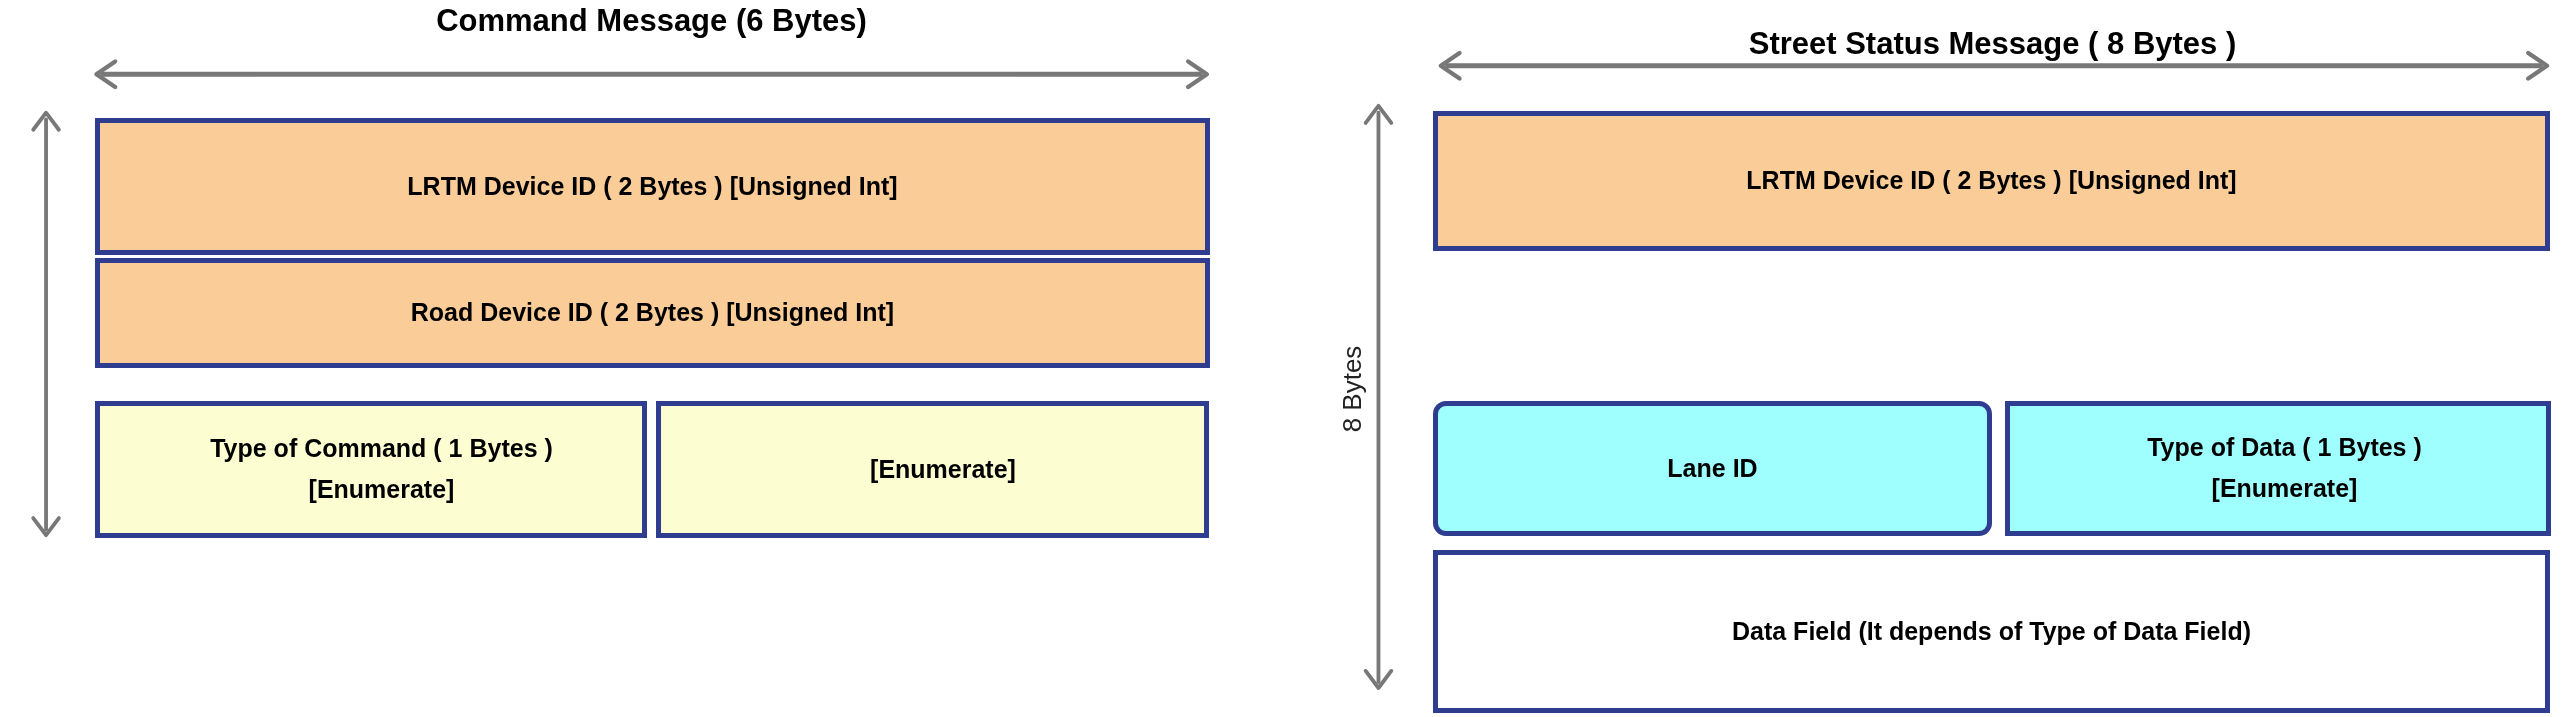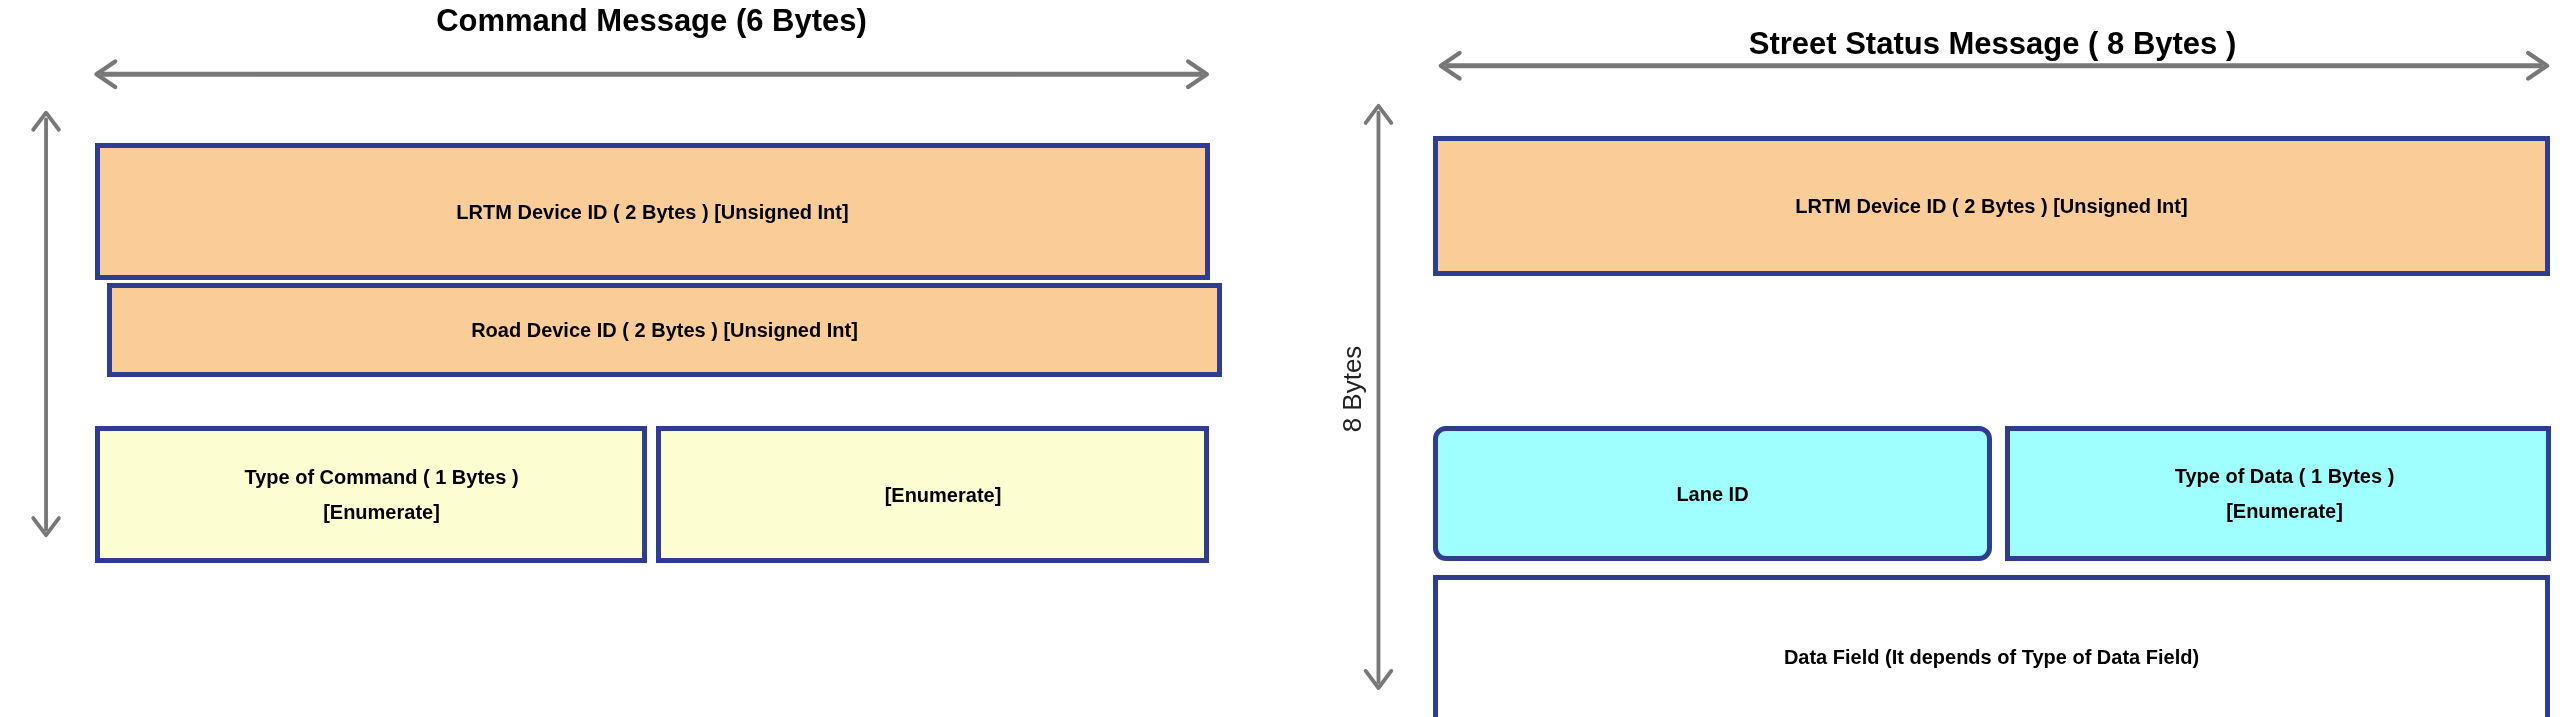--- a/index.html
+++ b/index.html
@@ -37,25 +37,24 @@
   .box{
     position:absolute;
     box-sizing:border-box;
     border:5.1px solid var(--border);
     display:flex;
     flex-direction:column;
     align-items:center;
     justify-content:center;
     row-gap:13.7px;
     text-align:center;
-    font-size:20px;
+    font-size:25px;
     font-weight:700;
     color:var(--text);
     line-height:1.1;
-    margin-top:25px;
   }
   .box .line{white-space:nowrap;}
   .box .line:empty{display:none;}
   .fill-orange{background:var(--orange);}
   .fill-yellow{background:var(--yellow);padding-left:21px;}
   .fill-cyan{background:var(--cyan);}
   .fill-white{background:var(--white);}
   .side-label{
     position:absolute;
     left:1352px;
@@ -105,21 +104,21 @@
       <polyline class="arrow-stroke" points="1599,786 1614,806 1629,786" stroke-width="4.5"></polyline>
     </g>
   </svg>
 
   <div class="title" style="left:94px; top:3.4px; width:1115px;">Command Message (6 Bytes)</div>
 
   <div class="box fill-orange" style="left:95px; top:118px; width:1115px; height:137px;">
     <span class="line">LRTM Device ID ( 2 Bytes ) [Unsigned Int]</span>
   </div>
 
-  <div class="box fill-orange" style="left:107px; top:258px; width:1115px; height:94px;">
+  <div class="box fill-orange" style="left:95px; top:258px; width:1115px; height:110px;">
     <span class="line">Road Device ID ( 2 Bytes ) [Unsigned Int]</span>
   </div>
 
   <div class="box fill-yellow" style="left:95px; top:401px; width:552px; height:137px;">
     <span class="line">Type of Command ( 1 Bytes )</span>
     <span class="line">[Enumerate]</span>
   </div>
 
   <div class="box fill-yellow" style="left:656px; top:401px; width:553px; height:137px;">
     <span class="line">[Enumerate]</span>

